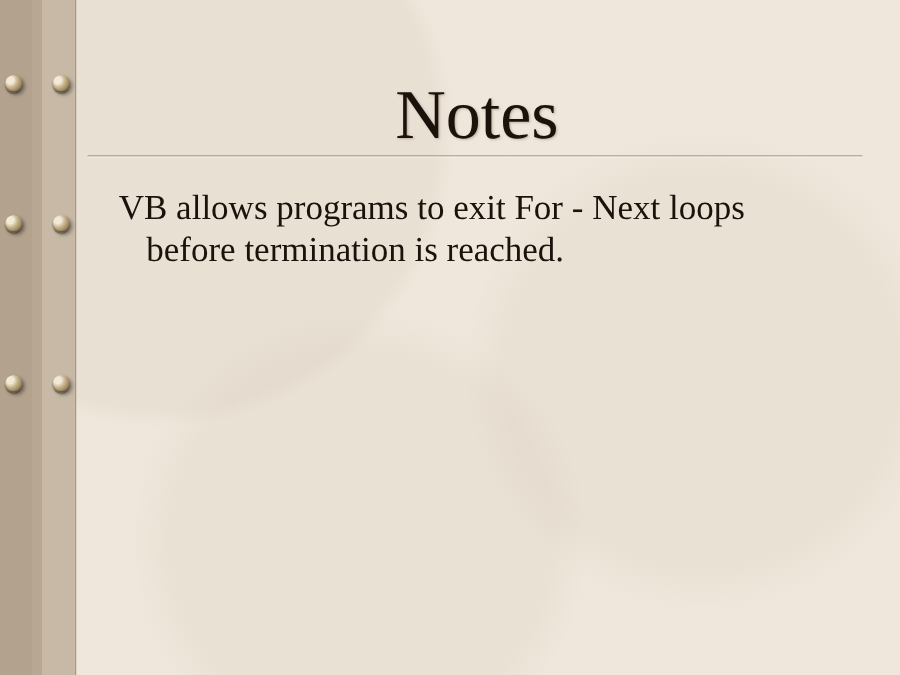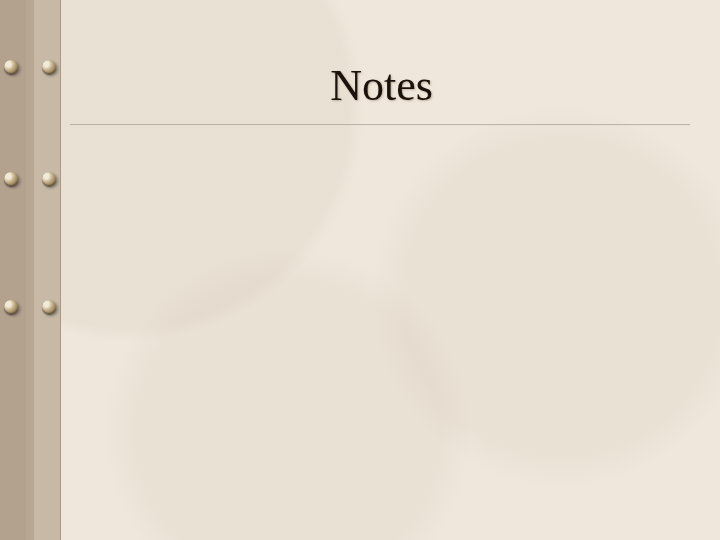--- a/index.html
+++ b/index.html
@@ -54,21 +54,21 @@
       0 1px 1px rgba(0,0,0,0.4),
       2px 2px 3px rgba(0,0,0,0.35);
   }
 
   .title {
     position: absolute;
     left: 73px;
     right: 30px;
     top: 60px;
     text-align: center;
-    font-size: 44px;
+    font-size: 56px;
     font-weight: 400;
     color: #1a120b;
     text-shadow: 1px 1px 2px rgba(160,140,120,0.6);
   }
   .rule {
     position: absolute;
     left: 70px;
     right: 30px;
     top: 124px;
     height: 2px;
@@ -120,16 +120,20 @@
   <div class="tack-row" style="top:300px">
     <div class="tack"></div>
     <div class="tack"></div>
   </div>
 
   <div class="title">Notes</div>
 
   <div class="rule"></div>
 
   <div class="content">
+    <p class="para">
+      <span>VB allows programs to exit For - Next loops</span>
+      <span class="line2">before termination is reached.</span>
+    </p>
 
   </div>
 
 </div>
 
 </body></html>

